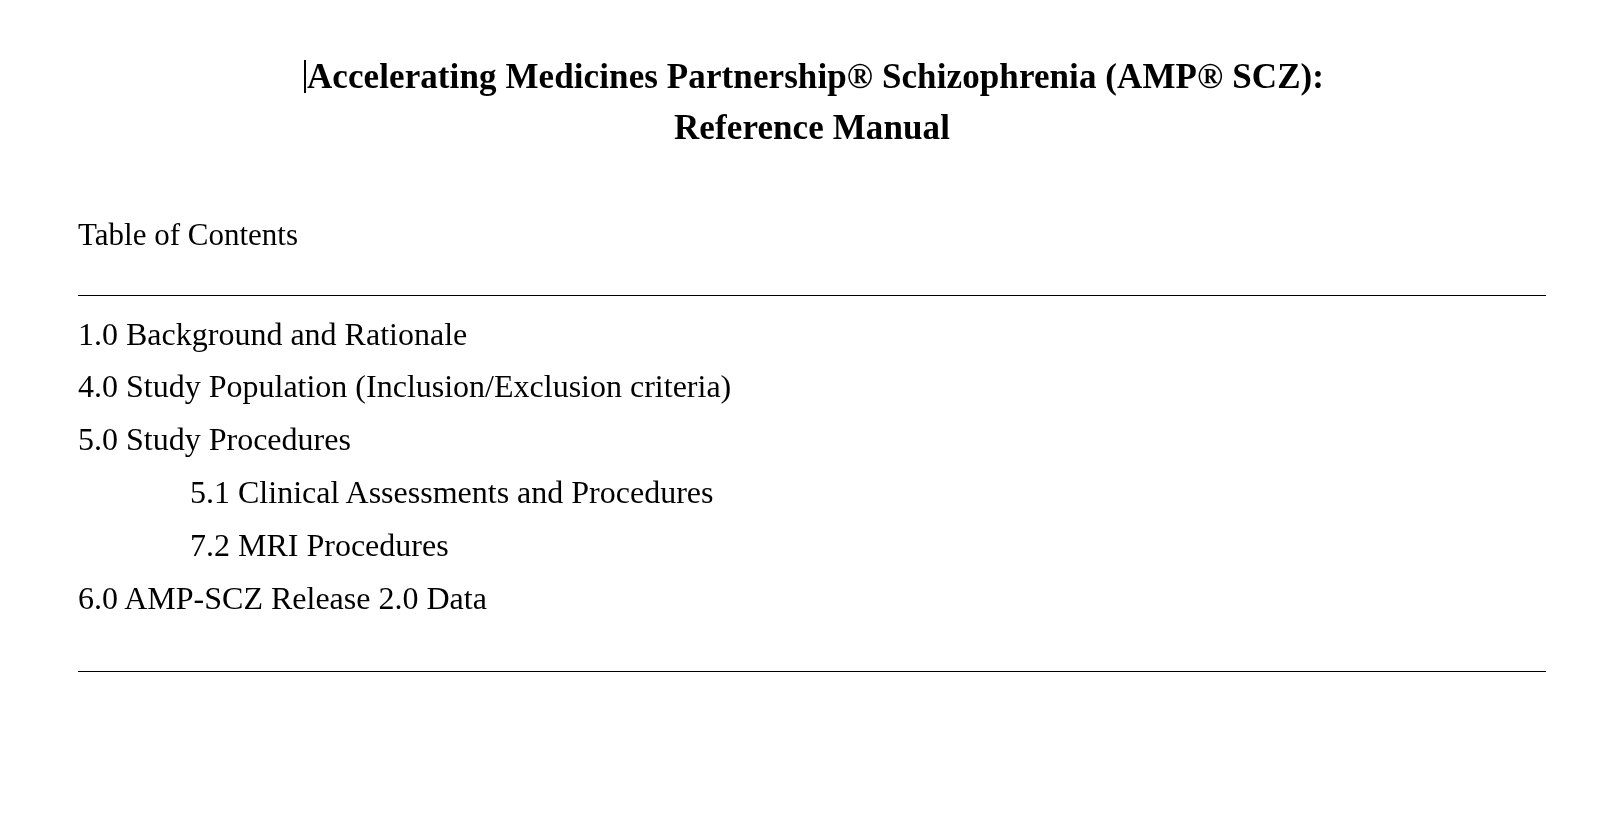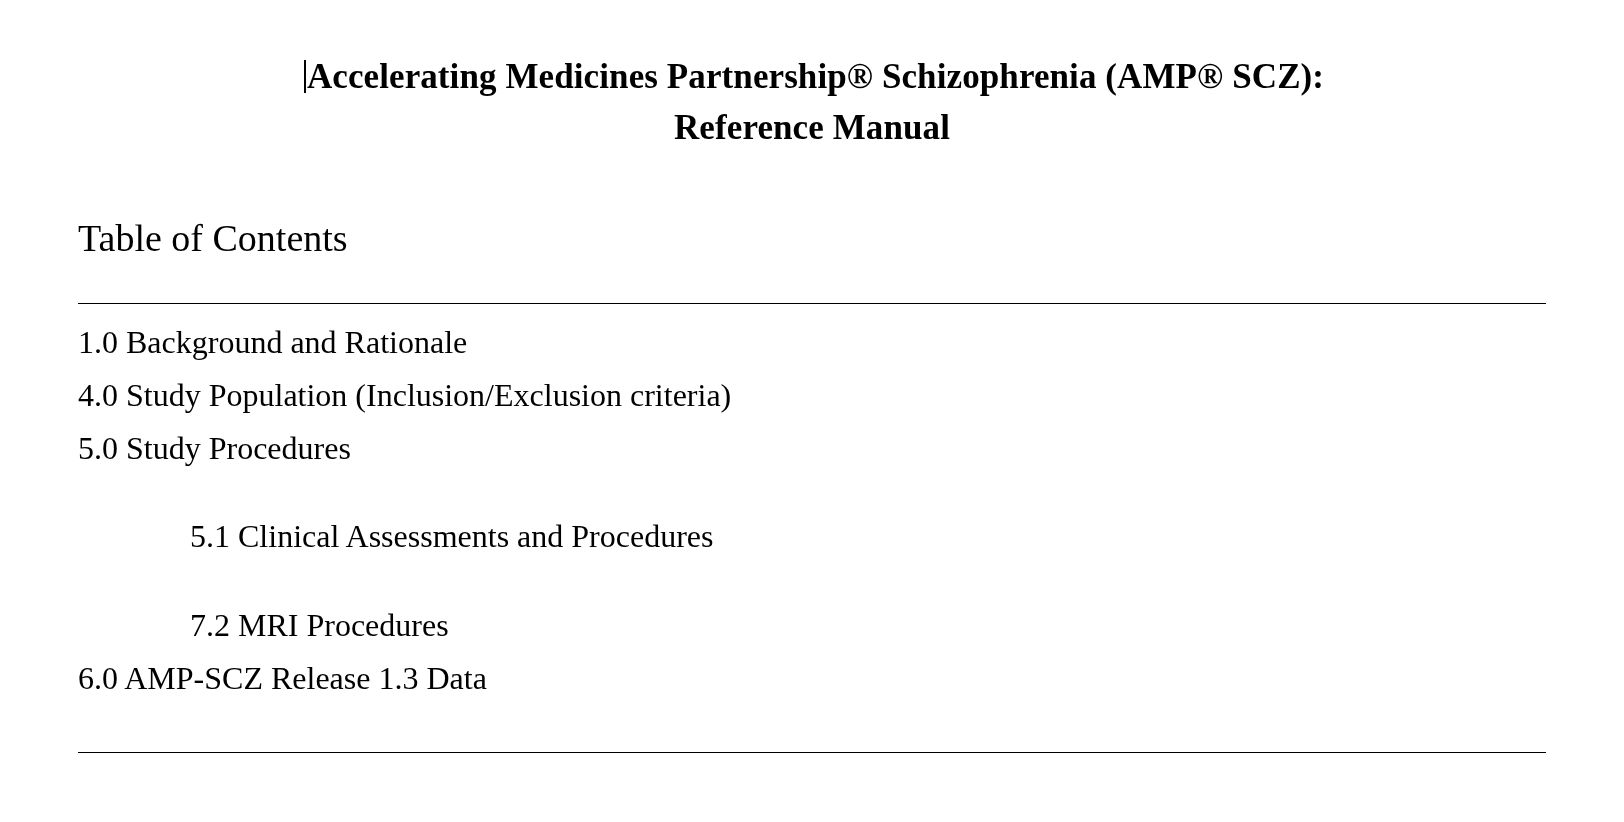--- a/index.html
+++ b/index.html
@@ -42,21 +42,21 @@
     display: inline-block;
     width: 2px;
     height: 33px;
     background: #000;
     vertical-align: -5px;
     margin-right: 1px;
   }
   .toc-heading {
     margin: 0;
     padding-top: 62px;
-    font-size: 38px;
+    font-size: 31px;
     font-weight: normal;
     line-height: 1.2;
   }
   .rule {
     height: 0;
     border: 0;
     border-top: 1.6px solid #000;
     margin: 0;
   }
   .rule-top {
@@ -71,21 +71,20 @@
     padding: 0;
     padding-top: 12px;
   }
   .toc-item {
     font-size: 32px;
     line-height: 1.65;
     white-space: pre;
   }
   .toc-item.level-2 {
     padding-left: 112px;
-    margin-top: 36px;
   }
 </style>
 </head>
 <body>
 
 <div class="page">
 
   <h1 class="doc-title">
     <span class="title-line title-line-1"><span class="caret"></span><span>Accelerating Medicines Partnership® Schizophrenia (AMP® SCZ):</span></span>
     <span class="title-line title-line-2">Reference Manual</span>
@@ -94,18 +93,18 @@
   <h2 class="toc-heading">Table of Contents</h2>
 
   <hr class="rule rule-top">
 
   <ul class="toc-list">
     <li class="toc-item level-1">1.0 Background and Rationale</li>
     <li class="toc-item level-1">4.0 Study Population (Inclusion/Exclusion criteria)</li>
     <li class="toc-item level-1">5.0 Study Procedures</li>
     <li class="toc-item level-2">5.1 Clinical Assessments and Procedures</li>
     <li class="toc-item level-2">7.2 MRI Procedures</li>
-    <li class="toc-item level-1">6.0 AMP-SCZ Release 1.3 Data</li>
+    <li class="toc-item level-1">6.0 AMP-SCZ Release 2.0 Data</li>
   </ul>
 
   <hr class="rule rule-bottom">
 
 </div>
 
 </body></html>

